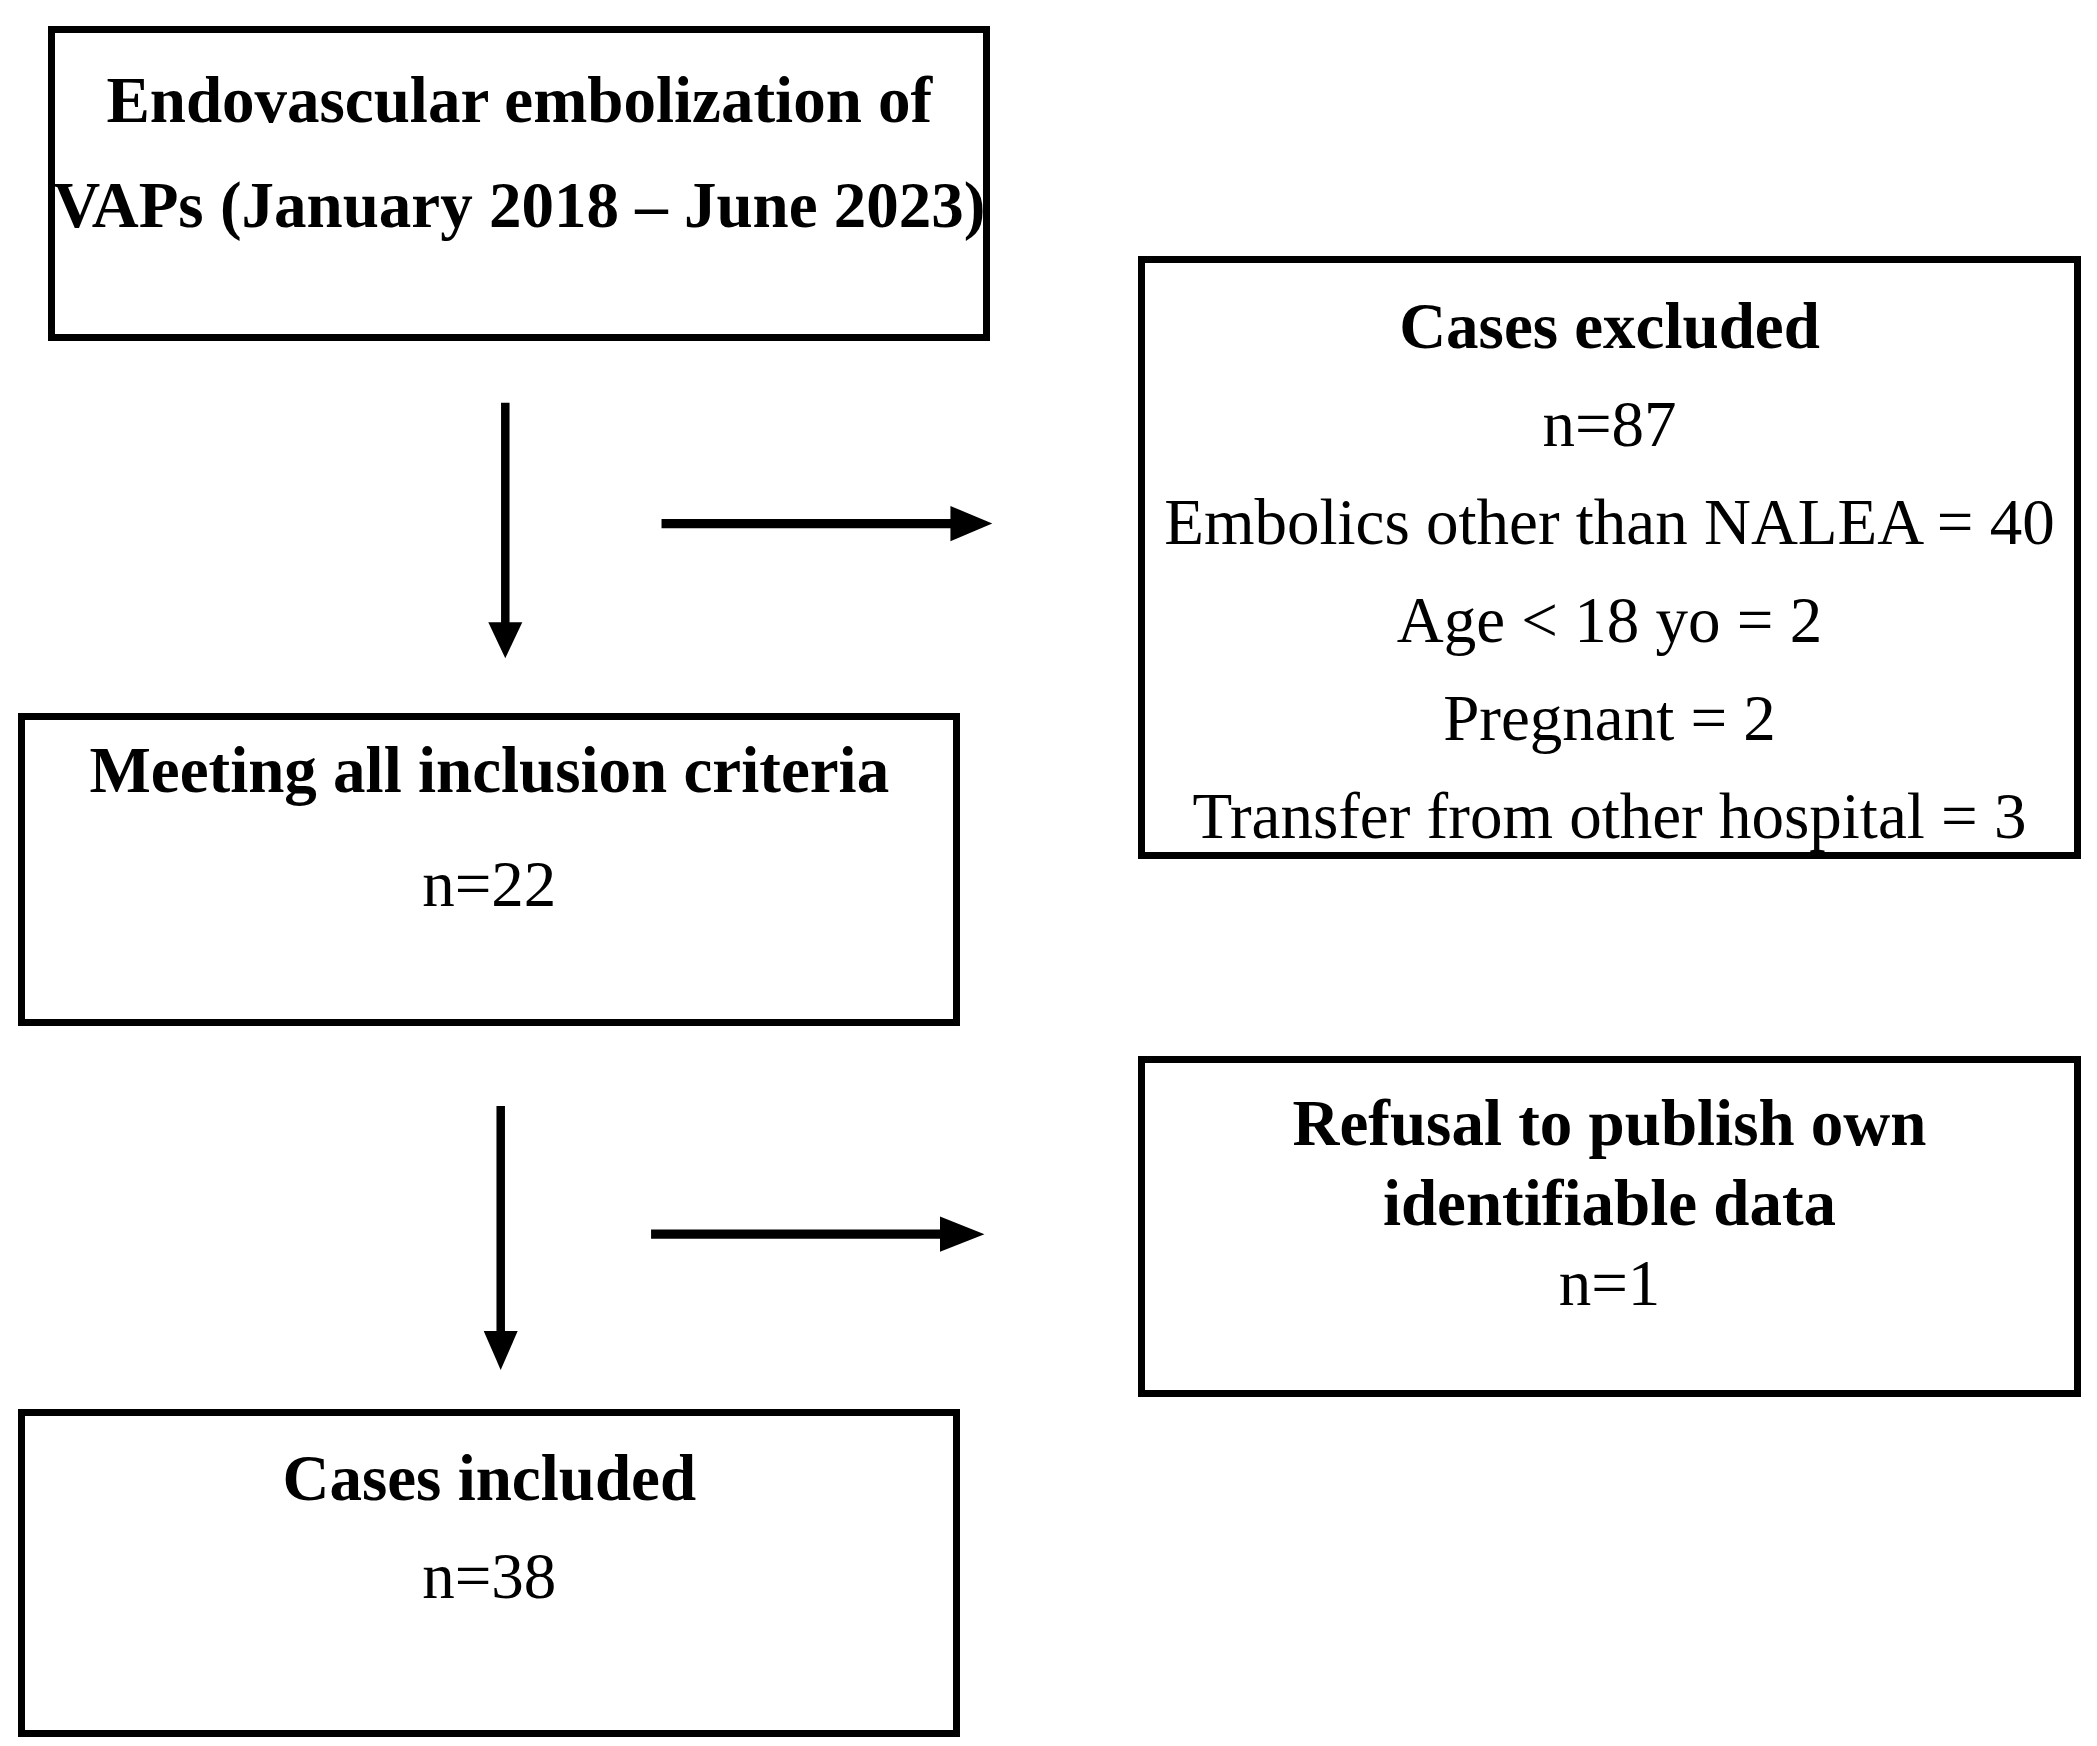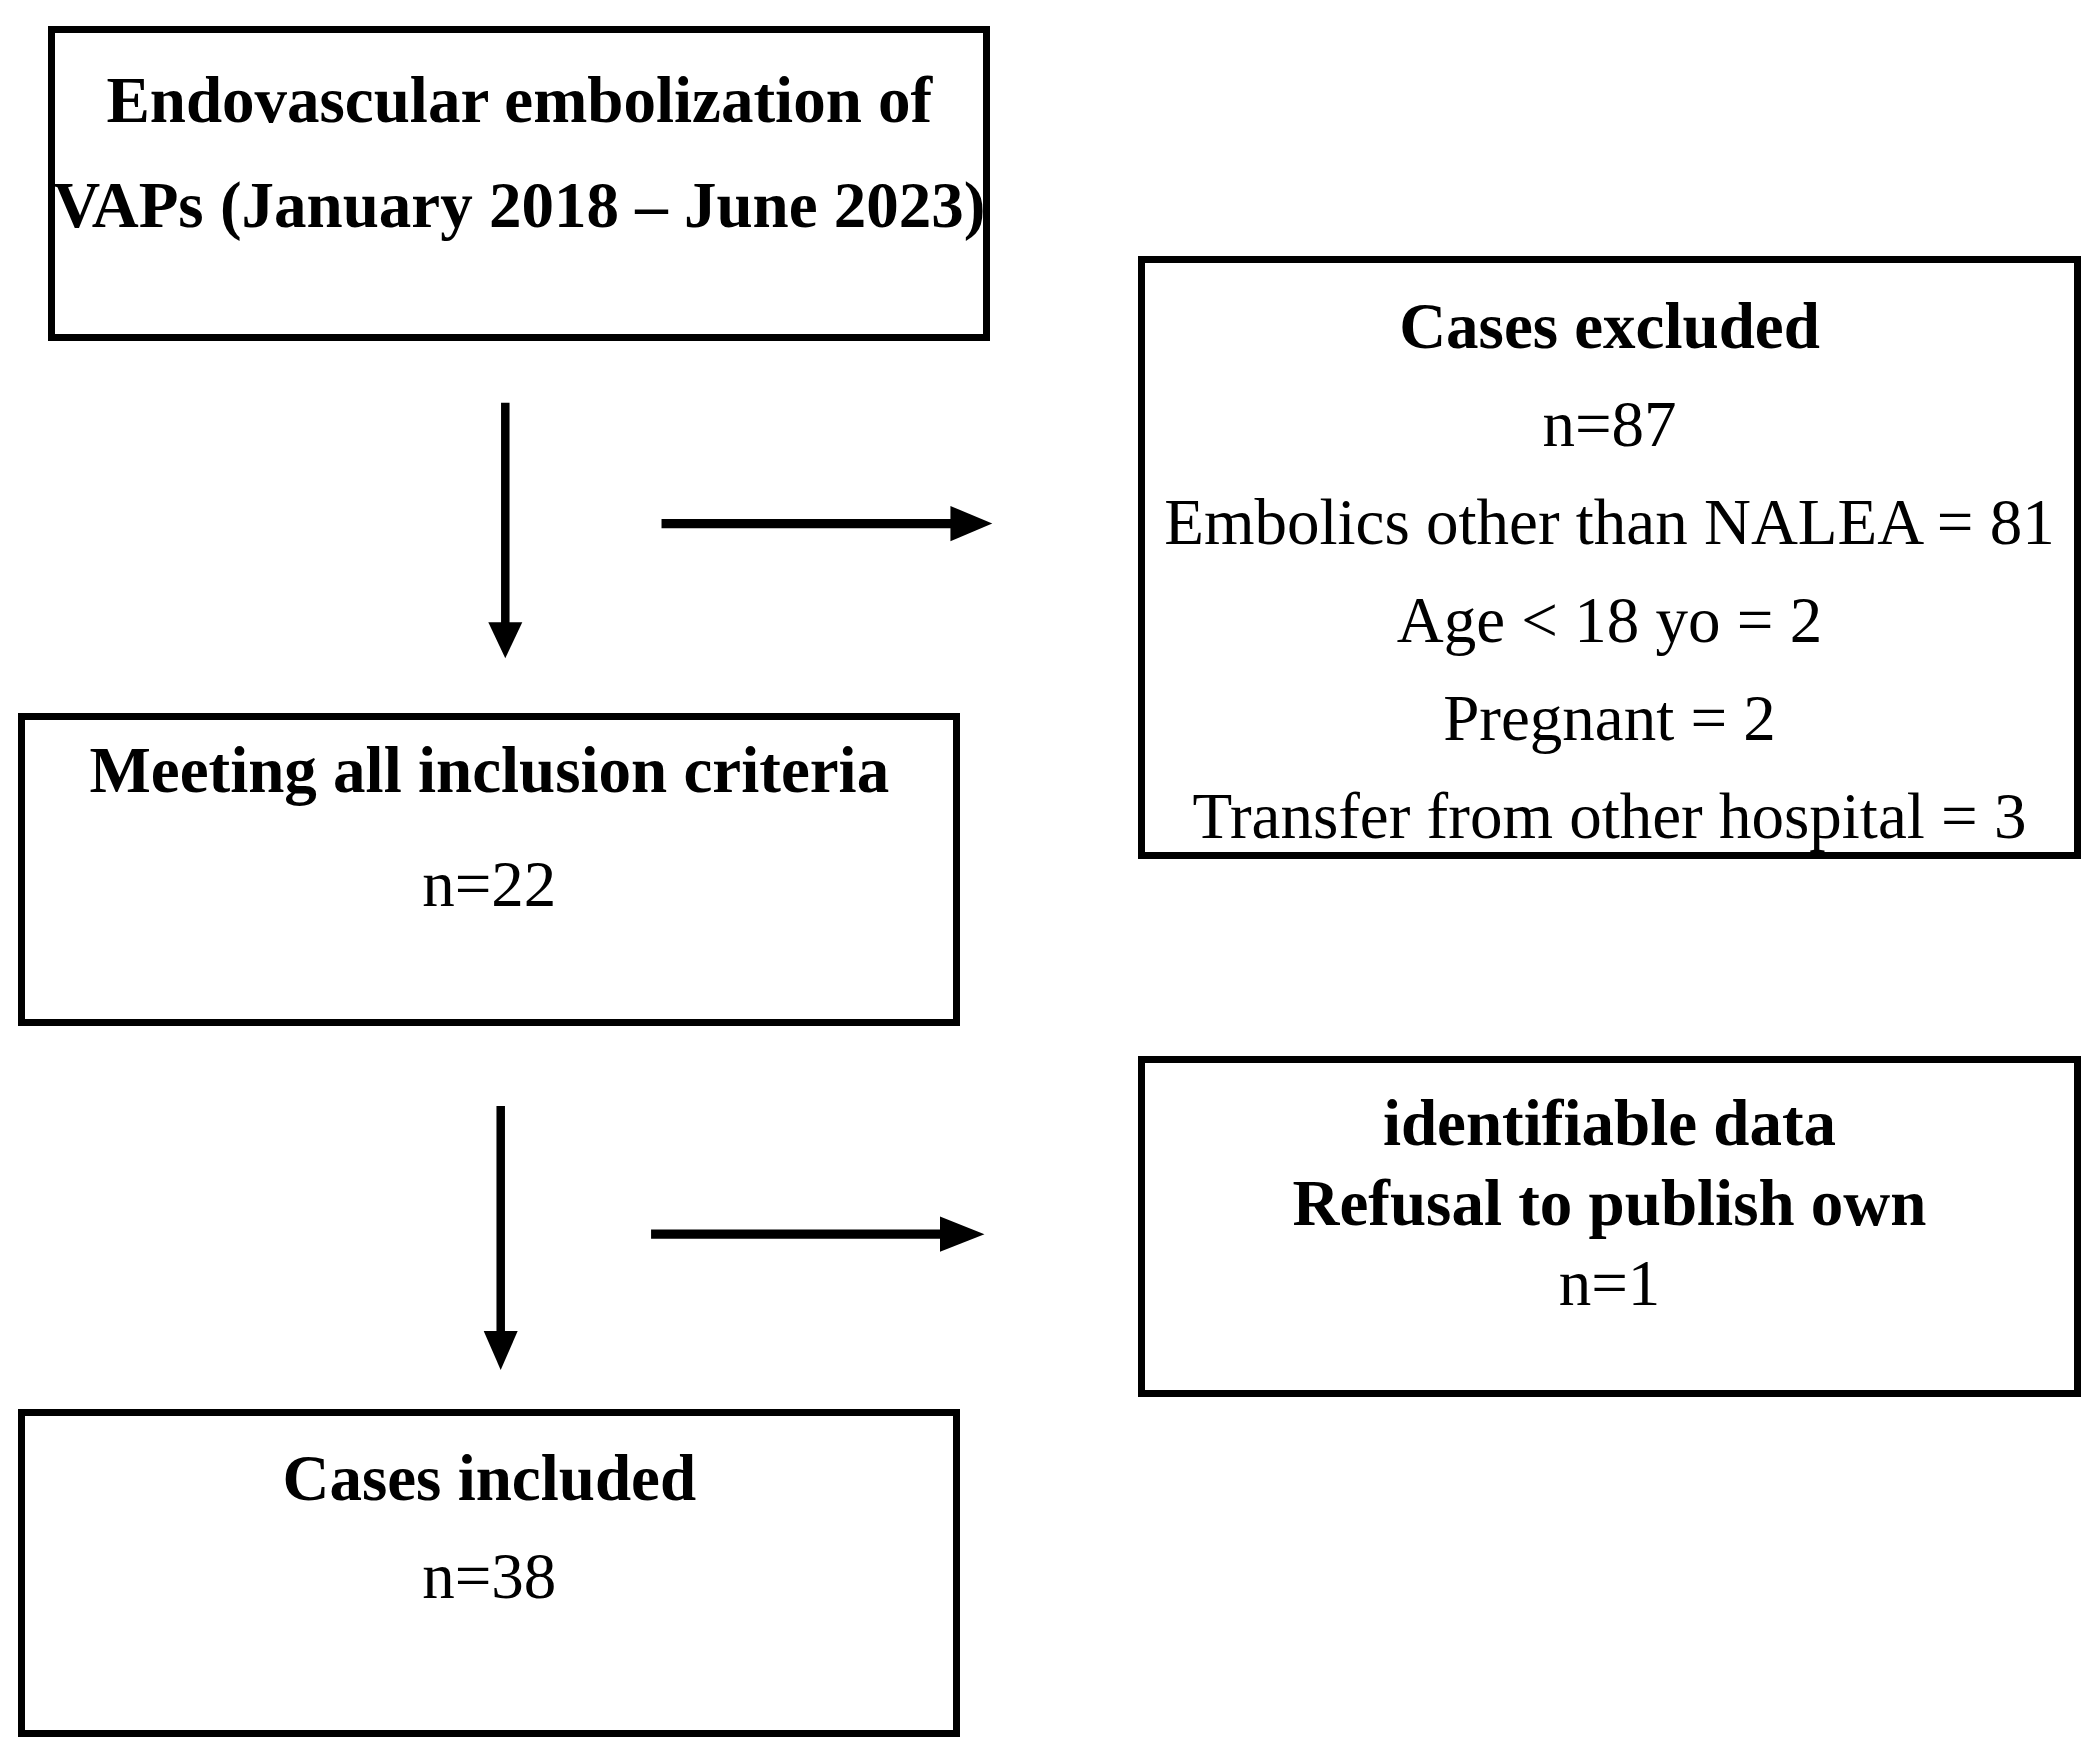--- a/index.html
+++ b/index.html
@@ -62,34 +62,34 @@
 <div id="figure-canvas">
 
   <div class="fbox" id="box-source">
     <div class="line bold">Endovascular embolization of</div>
     <div class="line bold gap-before">VAPs (January 2018 – June 2023)</div>
   </div>
 
   <div class="fbox" id="box-excluded">
     <div class="line bold">Cases excluded</div>
     <div class="line">n=87</div>
-    <div class="line">Embolics other than NALEA = 81</div>
+    <div class="line">Embolics other than NALEA = 40</div>
     <div class="line">Age &lt; 18 yo = 2</div>
     <div class="line">Pregnant = 2</div>
     <div class="line">Transfer from other hospital = 3</div>
   </div>
 
   <div class="fbox" id="box-inclusion">
     <div class="line bold">Meeting all inclusion criteria</div>
     <div class="line gap-before">n=22</div>
   </div>
 
   <div class="fbox" id="box-refusal">
+    <div class="line bold">Refusal to publish own</div>
     <div class="line bold">identifiable data</div>
-    <div class="line bold">Refusal to publish own</div>
     <div class="line">n=1</div>
   </div>
 
   <div class="fbox" id="box-included">
     <div class="line bold">Cases included</div>
     <div class="line">n=38</div>
   </div>
 
   <svg id="arrow-layer" viewBox="0 0 3208 2671" xmlns="http://www.w3.org/2000/svg">
     <g>

